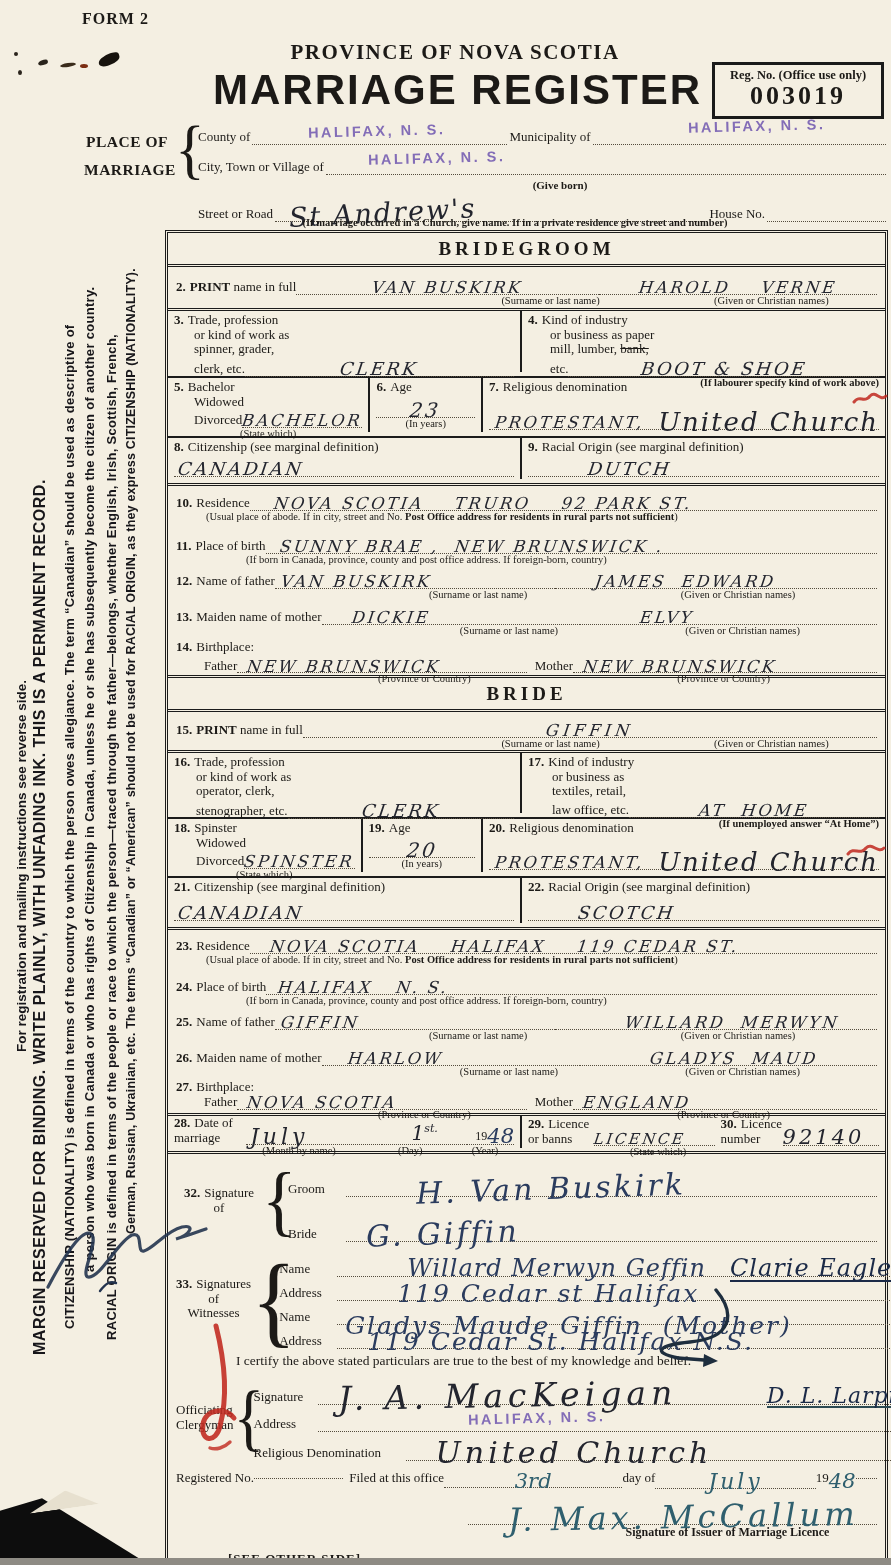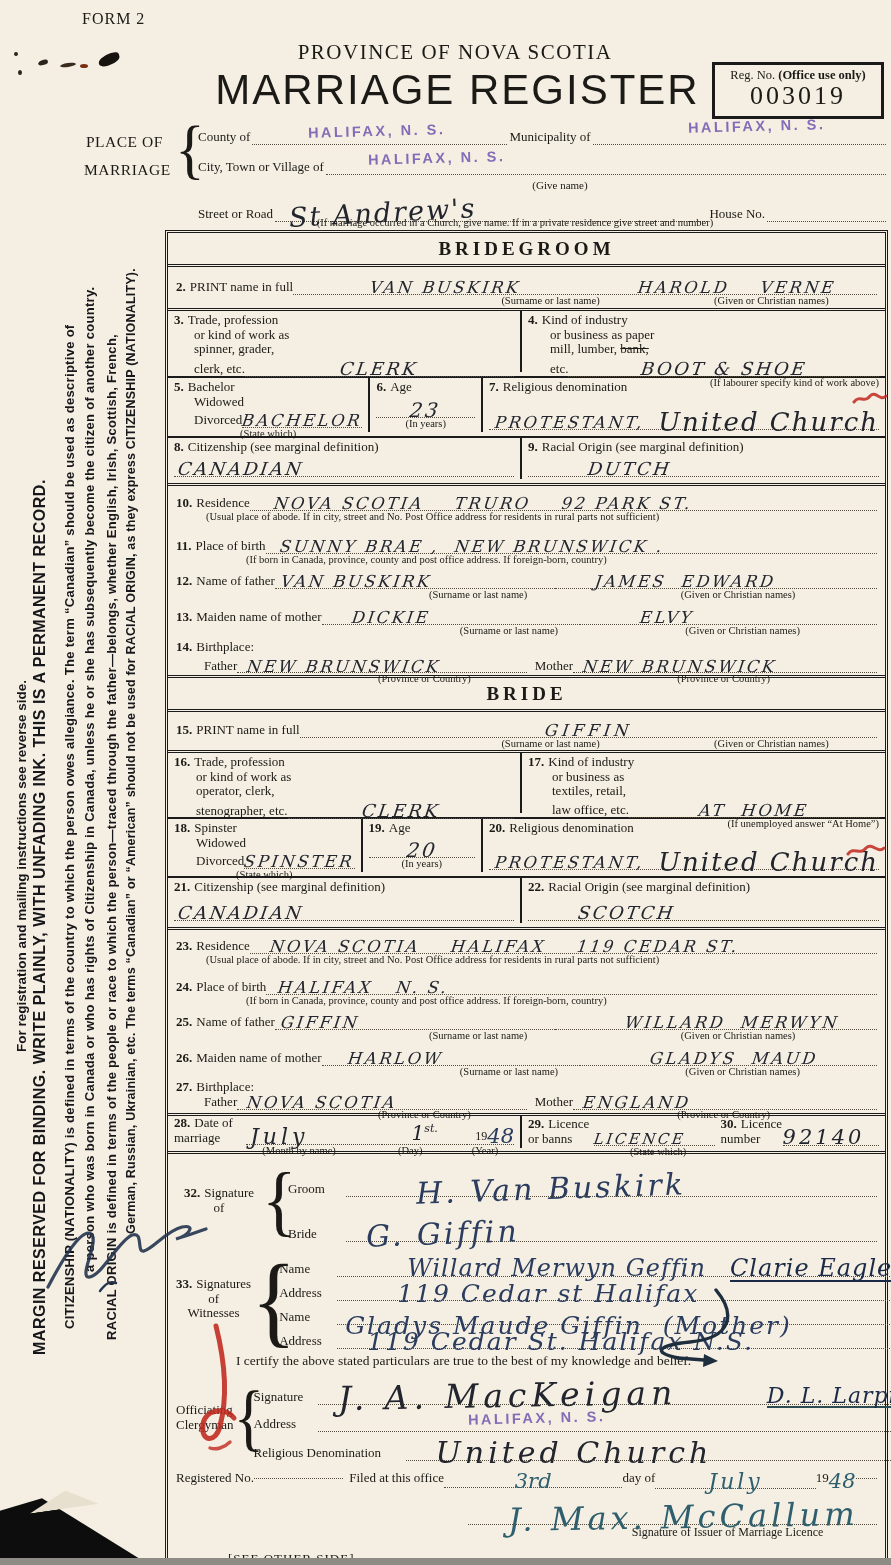--- a/index.html
+++ b/index.html
@@ -1,20 +1,20 @@
 <!DOCTYPE html>
 <html><head>
 <meta charset="utf-8">
 <style>
   html,body{margin:0;padding:0;background:#6f6c66;}
   #page{position:relative;width:891px;height:1565px;background:#f4efe2;overflow:hidden;
         font-family:"Liberation Serif",serif;color:#1c1a17;}
   .abs{position:absolute;}
   .san{font-family:"Liberation Sans",sans-serif;}
-  .b{font-weight:normal;}
+  .b{font-weight:bold;}
   .ctr{text-align:center;}
   .lbl{font-size:13px;line-height:1.12;}
   .sm{font-size:12px;}
   .note{font-size:10.5px;line-height:1.1;}
   .num{font-weight:bold;margin-right:4px;}
   .prelines{white-space:pre-line;}
   .fline{display:flex;align-items:flex-end;line-height:1.12;}
   .dot{border-bottom:1.5px dotted #544c3d;position:relative;}
   .grow{flex:1;}
   
@@ -94,21 +94,21 @@
     <span class="dot" style="flex:1.15;margin-left:2px;"></span>
   </div>
   <div class="abs stamp" style="left:308px;top:123px;">HALIFAX, N. S.</div>
   <div class="abs stamp" style="left:688px;top:118px;">HALIFAX, N. S.</div>
 
   <div class="abs fline" style="left:198px;top:160px;width:688px;">
     <span class="lbl">City, Town or Village of</span>
     <span class="dot grow" style="margin-left:2px;"></span>
   </div>
   <div class="abs stamp" style="left:368px;top:150px;">HALIFAX, N. S.</div>
-  <div class="abs b ctr" style="left:480px;top:179px;width:160px;font-size:11px;">(Give name)</div>
+  <div class="abs b ctr" style="left:480px;top:179px;width:160px;font-size:11px;">(Give born)</div>
 
   <div class="abs fline" style="left:198px;top:196px;width:688px;">
     <span class="lbl">Street or Road</span>
     <span class="dot" style="flex:2;margin:0 2px;">
       <span class="hs ink-blk" style="font-size:27px;letter-spacing:2px;top:5px;left:14px;transform:rotate(-3deg);">St Andrew's</span>
     </span>
     <span class="lbl">House No.</span>
     <span class="dot" style="flex:.55;margin-left:2px;"></span>
   </div>
   <div class="abs b ctr" style="left:205px;top:217px;width:620px;font-size:10.5px;">(If marriage occurred in a Church, give name.   If in a private residence give street and number)</div>

